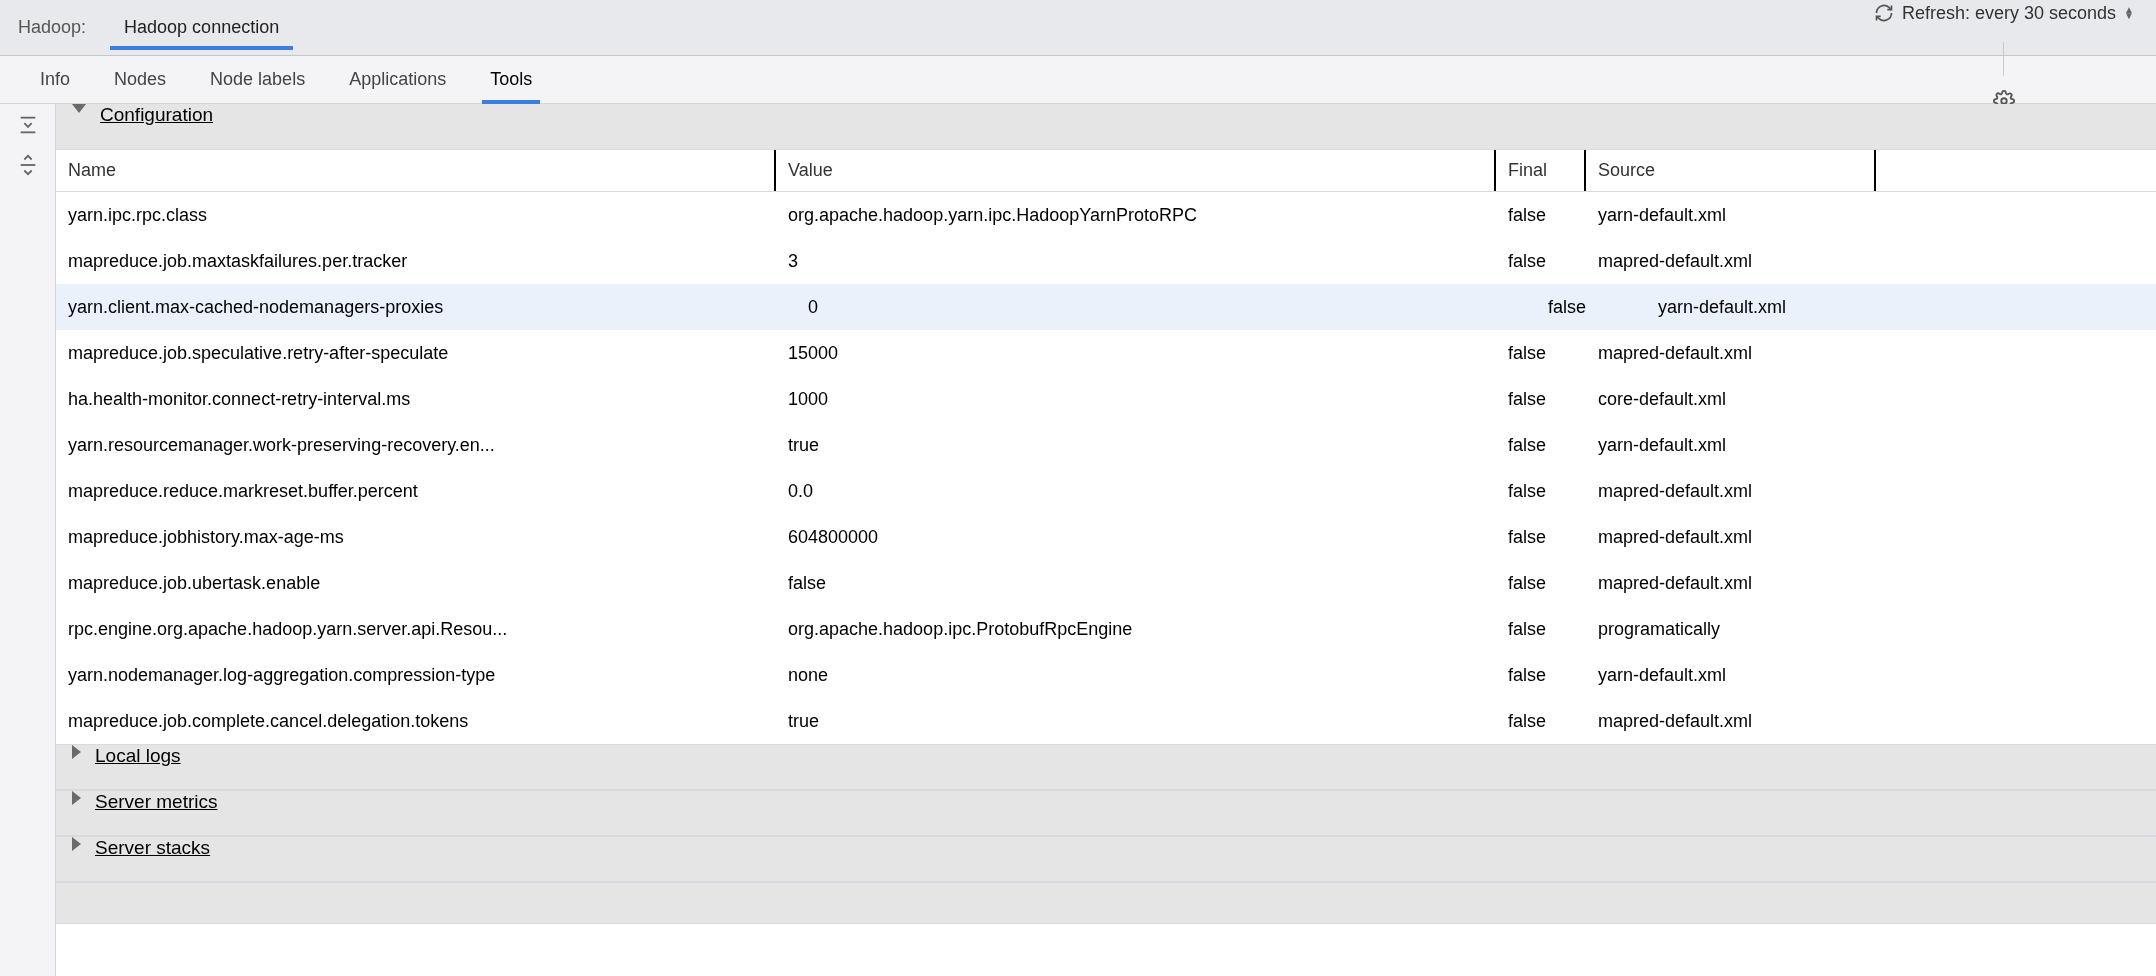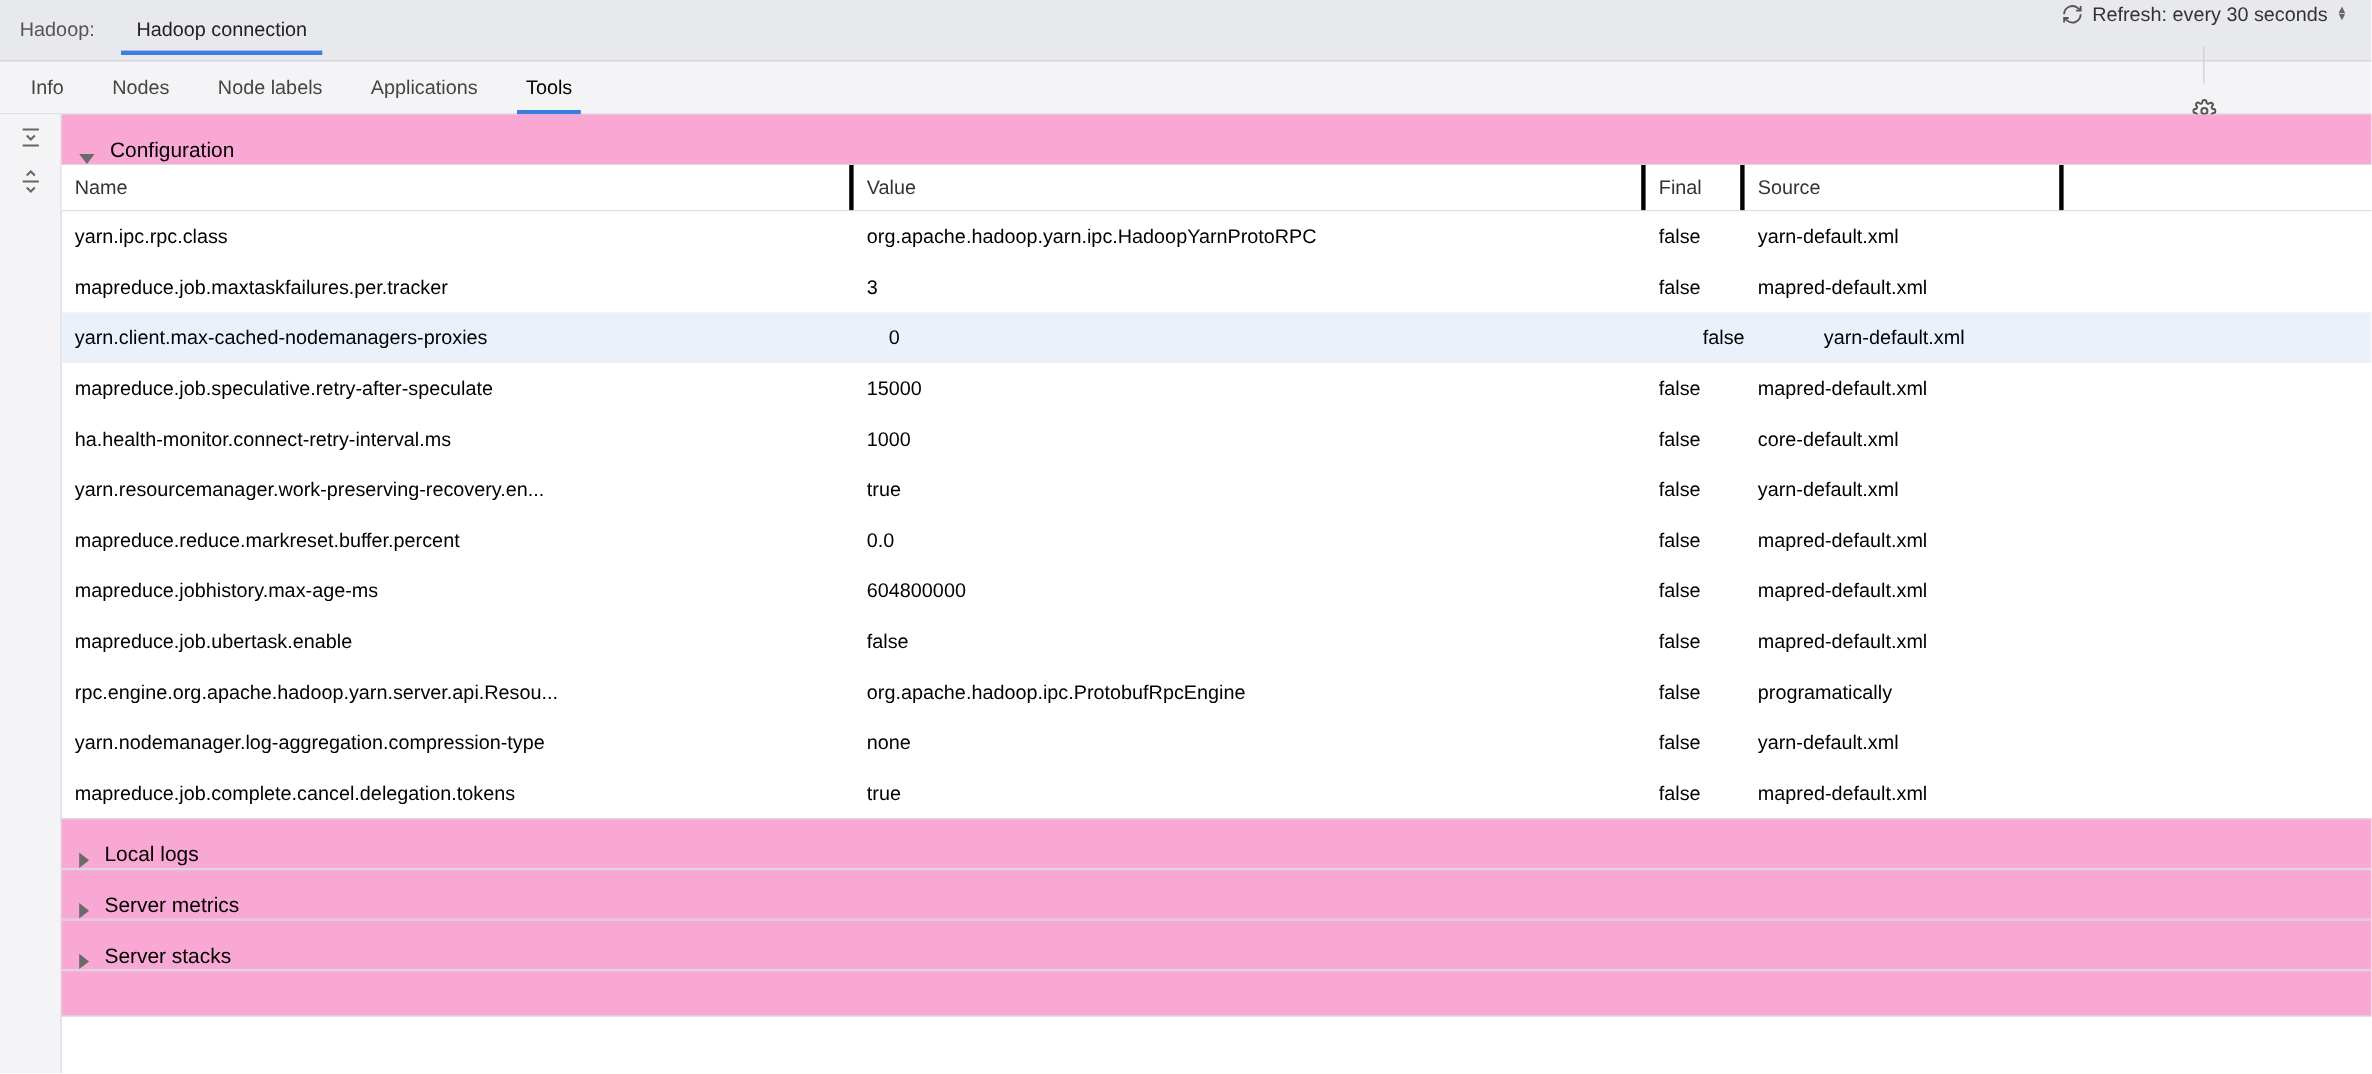--- a/index.html
+++ b/index.html
@@ -55,21 +55,21 @@
     background: #c8cad1;
   }
   .icon { display: inline-flex; }
   svg { display: block; }
   .tabbar {
     display: flex;
     align-items: center;
     height: 48px;
     background: #f4f4f6;
     border-bottom: 1px solid #d4d6dc;
-    padding: 0 20px;
+    padding: 0 32px;
     gap: 28px;
   }
   .tab {
     padding: 10px 8px;
     color: #444;
     cursor: pointer;
   }
   .tab.active {
     color: #000;
     border-bottom: 4px solid #3b7ee0;
@@ -89,27 +89,28 @@
     padding-top: 10px;
     gap: 18px;
   }
   .content {
     flex: 1;
     display: flex;
     flex-direction: column;
   }
   .section-hdr {
     display: flex;
-    align-items: flex-end;
+    align-items: flex-start;
     height: 46px;
-    background: #f9a8d4;
+    background: #e5e5e5;
     border-bottom: 1px solid #d8dadf;
     padding-left: 16px;
     gap: 14px;
     font-size: 19px;
+    text-decoration: underline;
   }
   .section-hdr.sub {
     border-top: 1px solid #d8dadf;
   }
   .tri {
     width: 0; height: 0;
     display: inline-block;
   }
   .tri-down {
     border-left: 7px solid transparent;
@@ -127,21 +128,21 @@
   }
   .thead {
     display: flex;
     height: 42px;
     border-bottom: 1px solid #d8dadf;
     background: #fff;
     color: #333;
   }
   .thead > div {
     padding: 10px 12px;
-    border-right: 4px solid #000000;
+    border-right: 2px solid #000000;
     overflow: hidden;
     white-space: nowrap;
   }
   .row {
     display: flex;
     height: 46px;
     align-items: center;
   }
   .row.selected {
     background: #eaf1fb;

